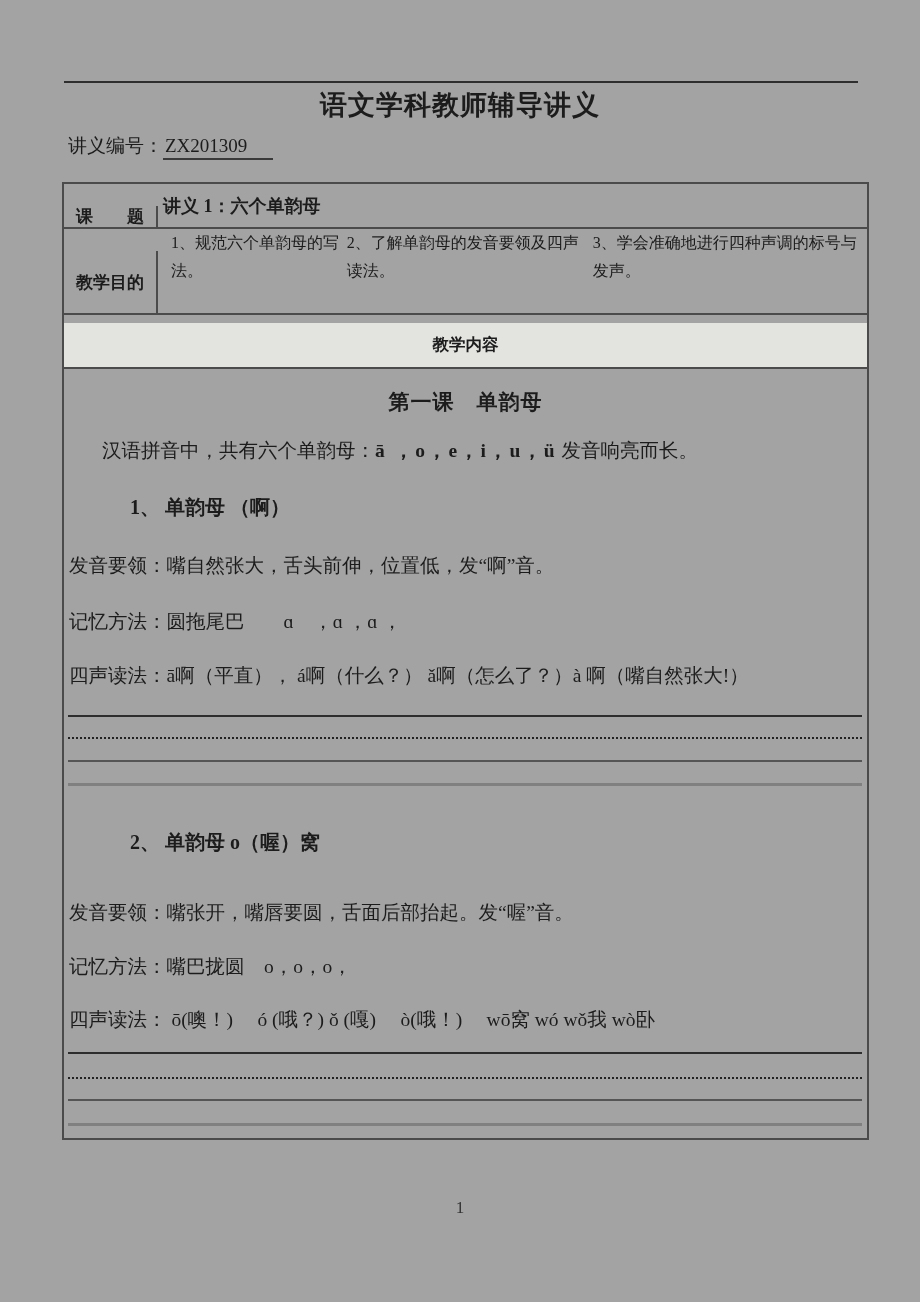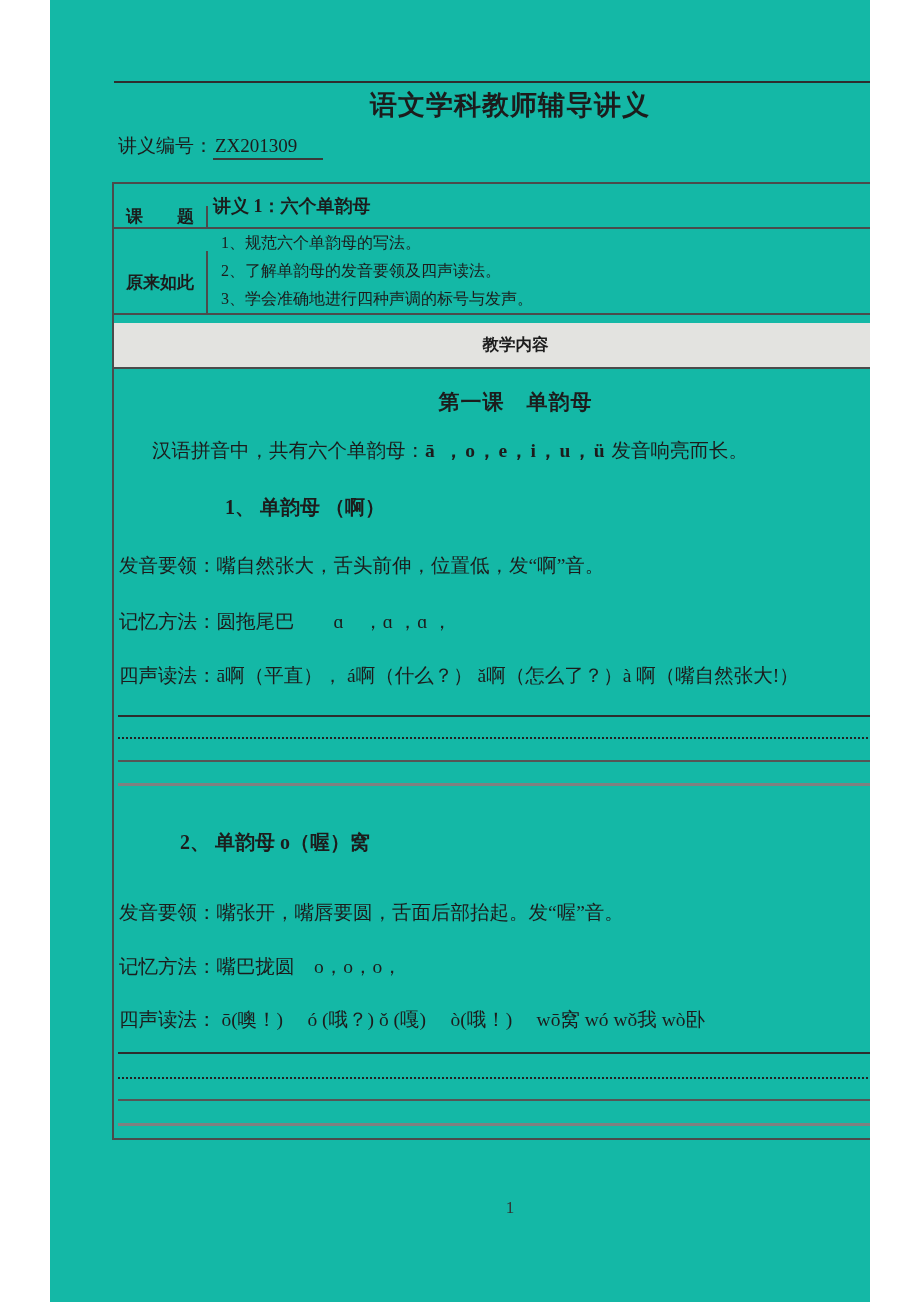--- a/index.html
+++ b/index.html
@@ -1,21 +1,21 @@
 <!DOCTYPE html>
 <html><head>
 <meta charset="utf-8">
 <style>
   * { margin:0; padding:0; box-sizing:border-box; }
   html,body { background:#ffffff; }
   .page {
     position:relative;
-    width:820px; height:1302px;
+    width:920px; height:1302px;
     margin:0 auto;
-    background:#14b8a6;
+    background:#a3a3a3;
     font-family:"Liberation Serif","DejaVu Serif",serif;
     color:#1c1c1c;
     overflow:hidden;
   }
   .top-rule {
     position:absolute; left:64px; top:81px; width:794px;
     border-top:2px solid #2e2e2e;
   }
   .doc-title {
     position:absolute; top:87px; left:0; width:920px;
@@ -45,21 +45,21 @@
     width:94px; flex:0 0 94px;
     border-right:2px solid #4b4b4b;
     display:flex; align-items:center; justify-content:center;
     font-weight:bold; font-size:17px;margin-top:22px;
   }
   .col-value {
     flex:1; display:flex; align-items:center;
     padding-left:5px; font-weight:bold; font-size:18px;
   }
   .col-goals {
-    flex:1; display:flex; flex-direction:column; justify-content:center;
+    flex:1; display:flex; flex-direction:row; justify-content:center;
     padding-left:13px; font-weight:normal; font-size:16px; line-height:28px;
   }
   .row-banner {
     height:46px; border-bottom:2px solid #4b4b4b;
     background:#e3e3e0;
     display:flex; align-items:center; justify-content:center;
     font-weight:bold; font-size:16.5px;margin-top:8px;
   }
   .row-content {
     position:relative;
@@ -72,21 +72,21 @@
     letter-spacing:1px;
   }
   .para { position:absolute; left:5px; font-size:19.5px; white-space:nowrap; }
   .para .lbl { font-weight:normal; }
   .intro { left:38px; top:68px; }
   .letters { font-weight:bold; letter-spacing:2px; }
   .sec-heading {
     position:absolute; left:66px; font-weight:bold; font-size:20px;
     white-space:nowrap;
   }
-  .s1-heading { top:125px;margin-left:45px; }
+  .s1-heading { top:125px; }
   .s1-fayin   { top:183px; }
   .s1-jiyi    { top:239px; }
   .s1-sisheng { top:293px; }
   .s2-heading { top:460px; }
   .s2-fayin   { top:530px; }
   .s2-jiyi    { top:584px; }
   .s2-sisheng { top:637px; }
   .wline { position:absolute; left:4px; width:794px; height:0; }
   .wl-solid-dark  { border-top:2px solid #2d2d2d; }
   .wl-dotted      { border-top:2px dotted #222222; }
@@ -113,21 +113,21 @@
   </div>
 
   <div class="sheet">
 
     <div class="t-row row-topic">
       <div class="col-label">课　　题</div>
       <div class="col-value">讲义 1：六个单韵母</div>
     </div>
 
     <div class="t-row row-goals">
-      <div class="col-label">原来如此</div>
+      <div class="col-label">教学目的</div>
       <div class="col-goals">
         <div>1、规范六个单韵母的写法。</div>
         <div>2、了解单韵母的发音要领及四声读法。</div>
         <div>3、学会准确地进行四种声调的标号与发声。</div>
       </div>
     </div>
 
     <div class="row-banner">教学内容</div>
 
     <div class="row-content">

